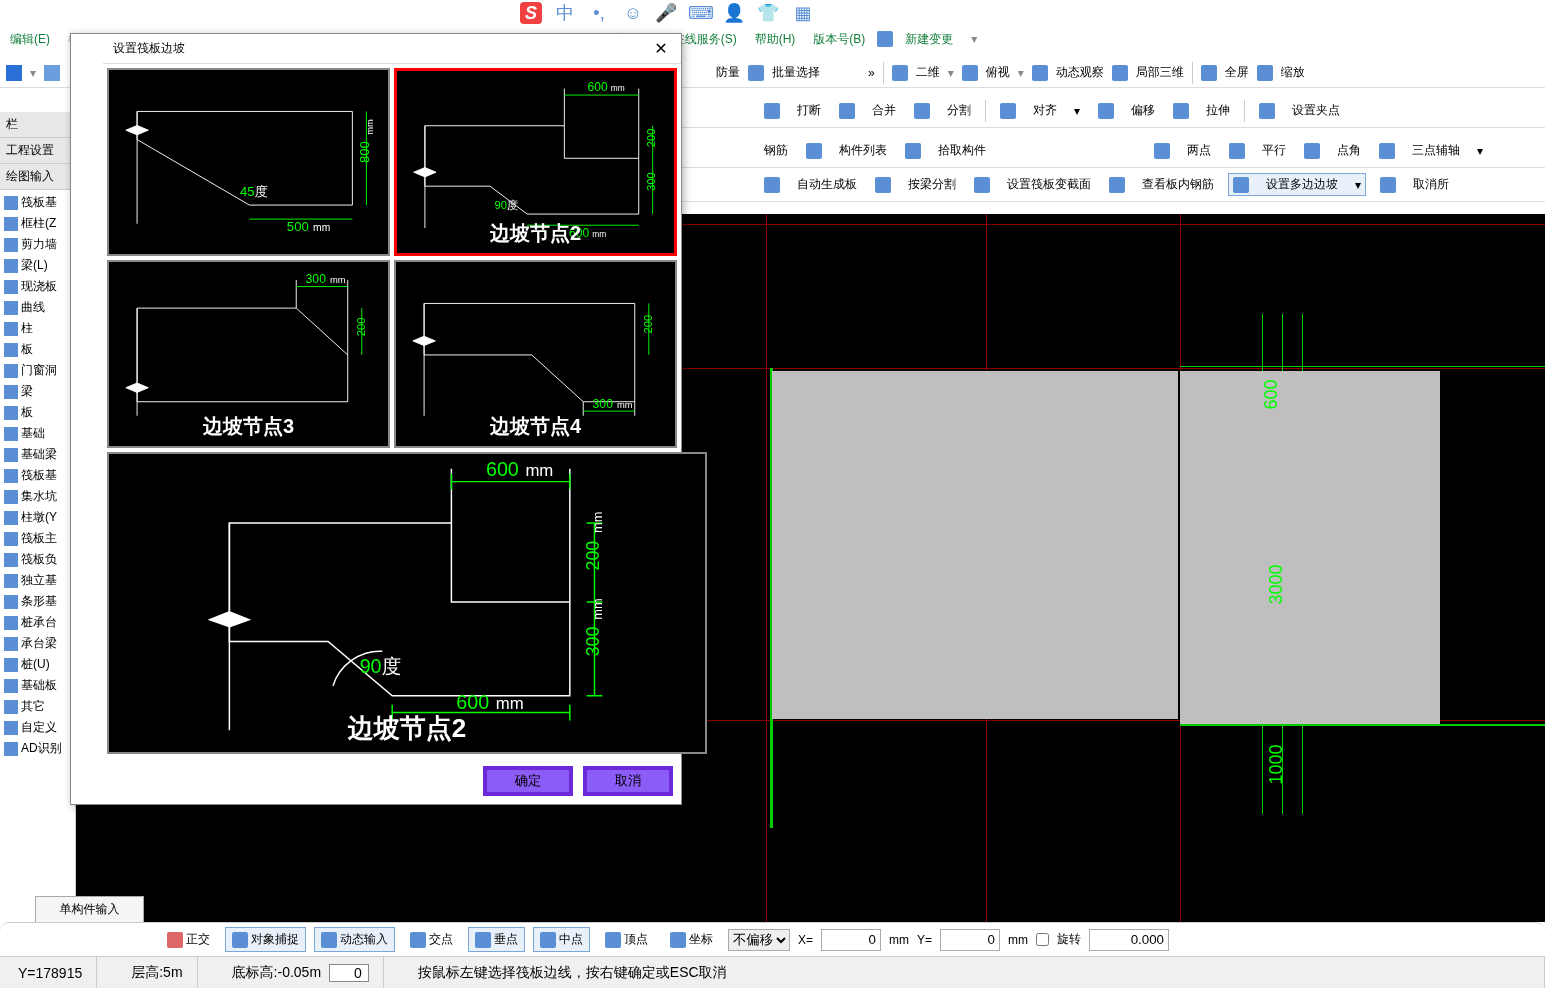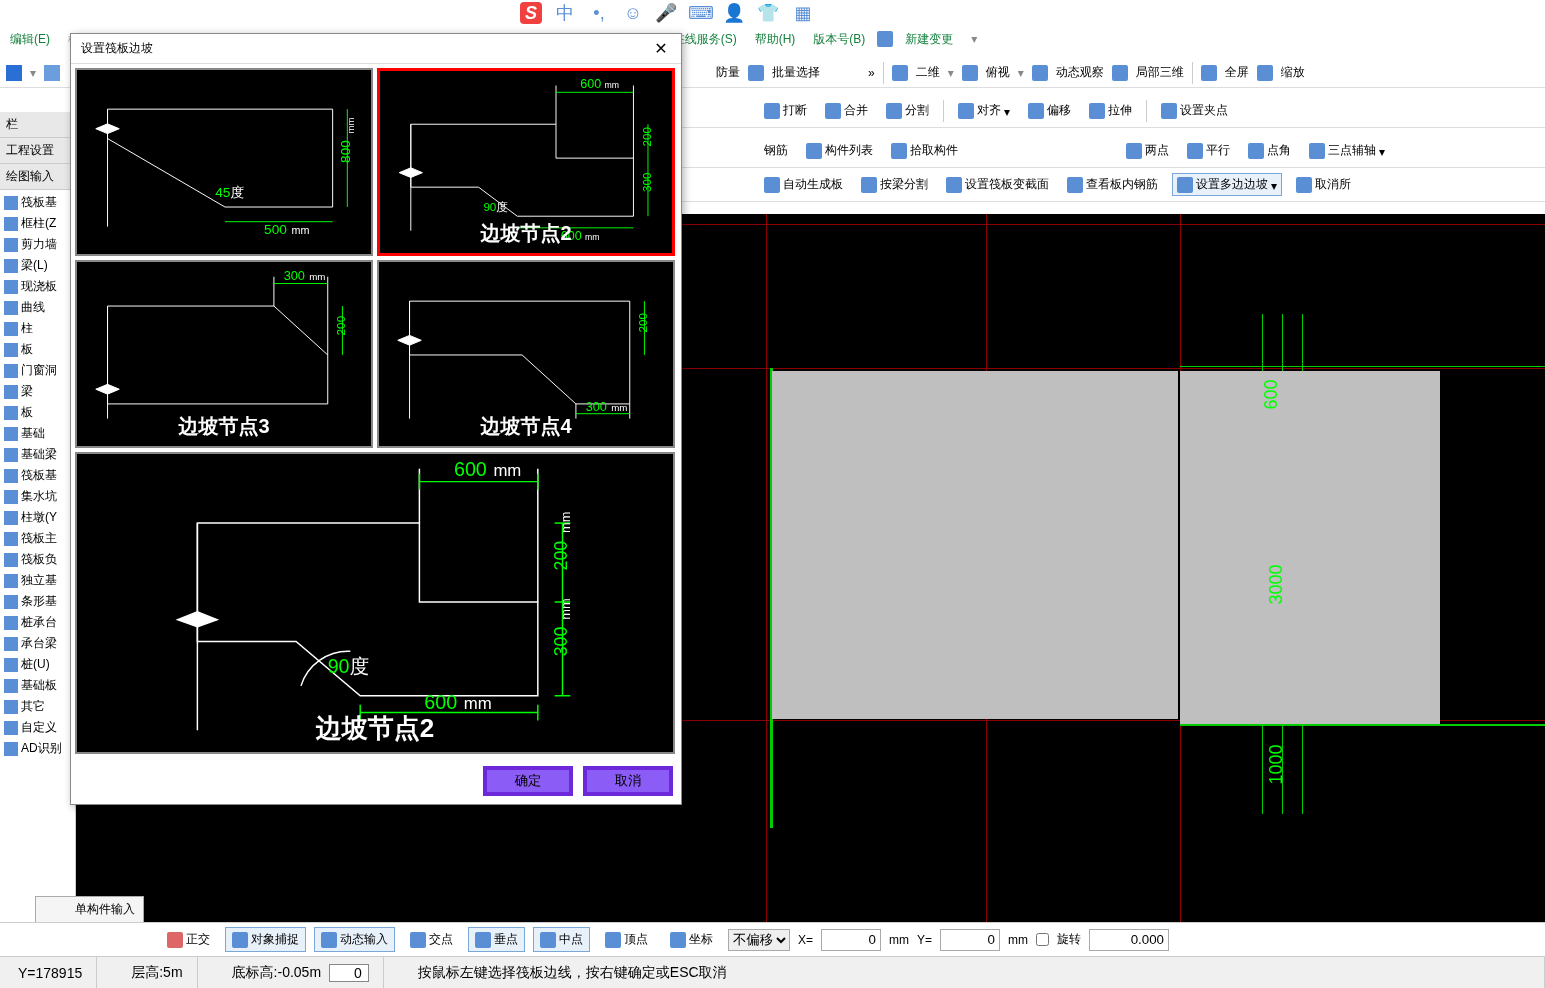--- a/index.html
+++ b/index.html
@@ -14,21 +14,21 @@
 .menubar { position: absolute; top: 26px; left: 0; right: 0; height: 26px; background: #fff; display: flex; align-items: center; padding-left: 4px; gap: 6px; }
 .menubar span { padding: 2px 6px; color: #15803d; }
 .menubar .gray { color: #aaa; }
 
 
 .toolbar2 { position: absolute; top: 58px; left: 0; right: 0; height: 30px; display: flex; align-items: center; gap: 8px; border-bottom: 1px solid #ddd; padding-left: 6px; }
 .toolbar2 .icon-sq { width: 16px; height: 16px; background: #6a9edc; display: inline-block; }
 
 
 .ribbon { position: absolute; left: 0; right: 0; height: 34px; display: flex; align-items: center; gap: 10px; padding-left: 6px; border-bottom: 1px solid #ddd; }
-.ribbon .item { display: flex; align-items: flex-end; gap: 3px; padding: 2px 4px; }
+.ribbon .item { display: flex; align-items: center; gap: 17px; padding: 2px 4px; }
 .ribbon .item.boxed { border: 1px solid #7aa8d8; background: #e8f0fa; }
 .ribbon1 { top: 94px; }
 .ribbon2 { top: 134px; }
 .ribbon3 { top: 168px; }
 
 
 .sidebar { position: absolute; top: 112px; left: 0; width: 76px; bottom: 66px; background: #fff; border-right: 1px solid #ccc; overflow: hidden; }
 .side-head { background: #e8e8e8; padding: 4px 6px; border-bottom: 1px solid #ccc; }
 .side-list { padding: 2px 0; }
 .side-list .si { padding: 2px 4px; display: flex; align-items: center; gap: 3px; font-size: 12px; white-space: nowrap; text-align: right; }
@@ -39,47 +39,47 @@
 .canvas .grid-line { position: absolute; }
 .gl-v { width: 1px; top: 0; bottom: 0; }
 .gl-h { height: 1px; left: 0; right: 0; }
 .red-line { background: #8b0000; }
 .green-line { background: #0c0; }
 .gray-block { position: absolute; background: #bfbfbf; }
 .dim-text { position: absolute; color: #0f0; font-size: 18px; font-family: Arial; }
 .dim-text.v { transform: rotate(-90deg); transform-origin: center; }
 
 
-.dialog { position: absolute; top: 33px; left: 70px; width: 612px; height: 772px; background: #fff; border: 1px solid #888; box-shadow: 2px 2px 8px rgba(0,0,0,0.3); z-index: 100; }
+.dialog { position: absolute; top: 33px; left: 70px; width: 612px; height: 772px; background: #fff; border: 1px solid #888; box-shadow: 2px 2px 8px rgba(0,0,0,0.3); z-index: 100; padding-left: 32px; }
 .dlg-title { height: 30px; display: flex; align-items: center; justify-content: space-between; padding: 0 10px; border-bottom: 1px solid #ddd; }
 .dlg-close { width: 20px; height: 20px; display: flex; align-items: center; justify-content: center; cursor: pointer; font-size: 16px; }
 .dlg-body { padding: 4px; }
 .thumb-row { display: flex; gap: 4px; }
 .thumb { background: #000; border: 2px solid #888; position: relative; }
 .thumb.selected { border: 3px solid #f00; }
 .thumb-sm { width: 298px; height: 188px; }
 .thumb-lg { width: 600px; height: 302px; margin-top: 4px; }
 .thumb-label { position: absolute; bottom: 6px; left: 0; right: 0; text-align: center; color: #fff; font-size: 20px; font-weight: bold; }
 .thumb svg { width: 100%; height: 100%; }
 .dlg-buttons { position: absolute; bottom: 8px; right: 8px; display: flex; gap: 10px; }
 .dlg-btn { width: 90px; height: 30px; border: 4px solid #6d28d9; background: #8b5cf6; cursor: pointer; }
 
 
-.status1 { position: absolute; bottom: 32px; left: 0; right: 0; height: 34px; background: #fff; border-top: 1px solid #ccc; display: flex; align-items: center; gap: 8px; padding-left: 160px; }
+.status1 { position: absolute; bottom: 32px; left: 0; right: 0; height: 34px; background: #fff; border-top: 1px solid #ccc; display: flex; align-items: center; gap: 8px; padding-left: 160px; border-radius: 9px; }
 .status1 .sbtn { display: flex; align-items: center; gap: 3px; padding: 3px 6px; border: 1px solid transparent; }
 .status1 .sbtn.on { border: 1px solid #7aa8d8; background: #e8f0fa; }
 .status1 .inp { width: 60px; height: 22px; border: 1px solid #aaa; text-align: right; padding: 0 4px; }
 .status1 .inp.wide { width: 80px; }
 
 .status2 { position: absolute; bottom: 0; left: 0; right: 0; height: 32px; background: #f0f0f0; border-top: 1px solid #ccc; display: flex; align-items: flex-start; gap: 20px; padding-left: 4px; font-size: 14px; }
 .status2 .cell { border-right: 1px solid #ccc; padding: 0 14px; height: 100%; display: flex; align-items: center; }
 .status2 .num { border: 1px solid #888; background: #fff; padding: 0 6px; min-width: 40px; text-align: right; }
 
 .left-btns { position: absolute; left: 4px; bottom: 36px; width: 140px; }
-.left-btns .lb { border: 1px solid #aaa; padding: 4px 8px; margin-top: 2px; background: #f5f5f5; text-align: right; margin-left: 31px; }
+.left-btns .lb { border: 1px solid #aaa; padding: 4px 8px; margin-top: 2px; background: #f5f5f5; text-align: center; margin-left: 31px; }
 
 .icon-mini { width: 16px; height: 16px; display: inline-block; background: #5a8fd6; border-radius: 2px; }
 .sep { width: 1px; height: 22px; background: #ccc; }
 </style>
 </head>
 <body>
 
 <div class="ime-bar">
   <span class="ime-item ime-s">S</span>
   <span class="ime-item">中</span>

